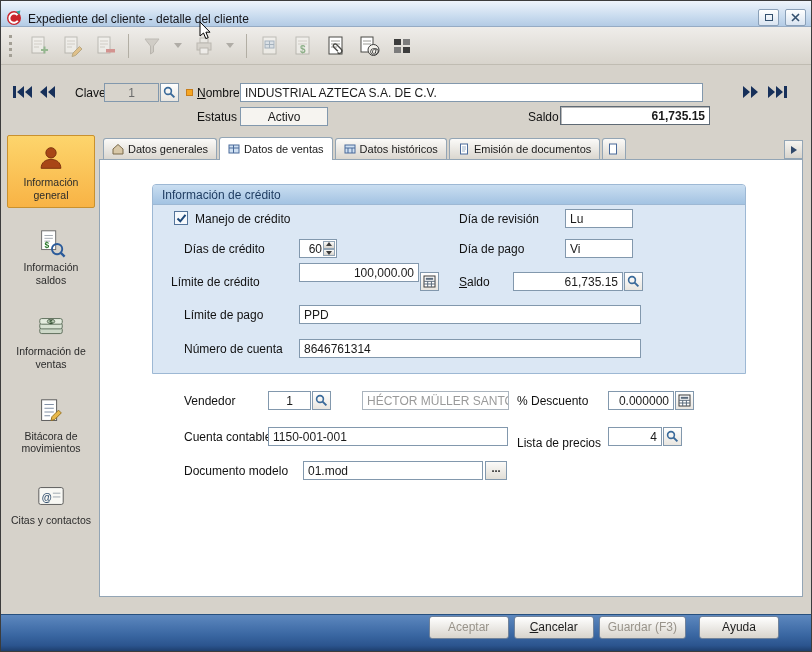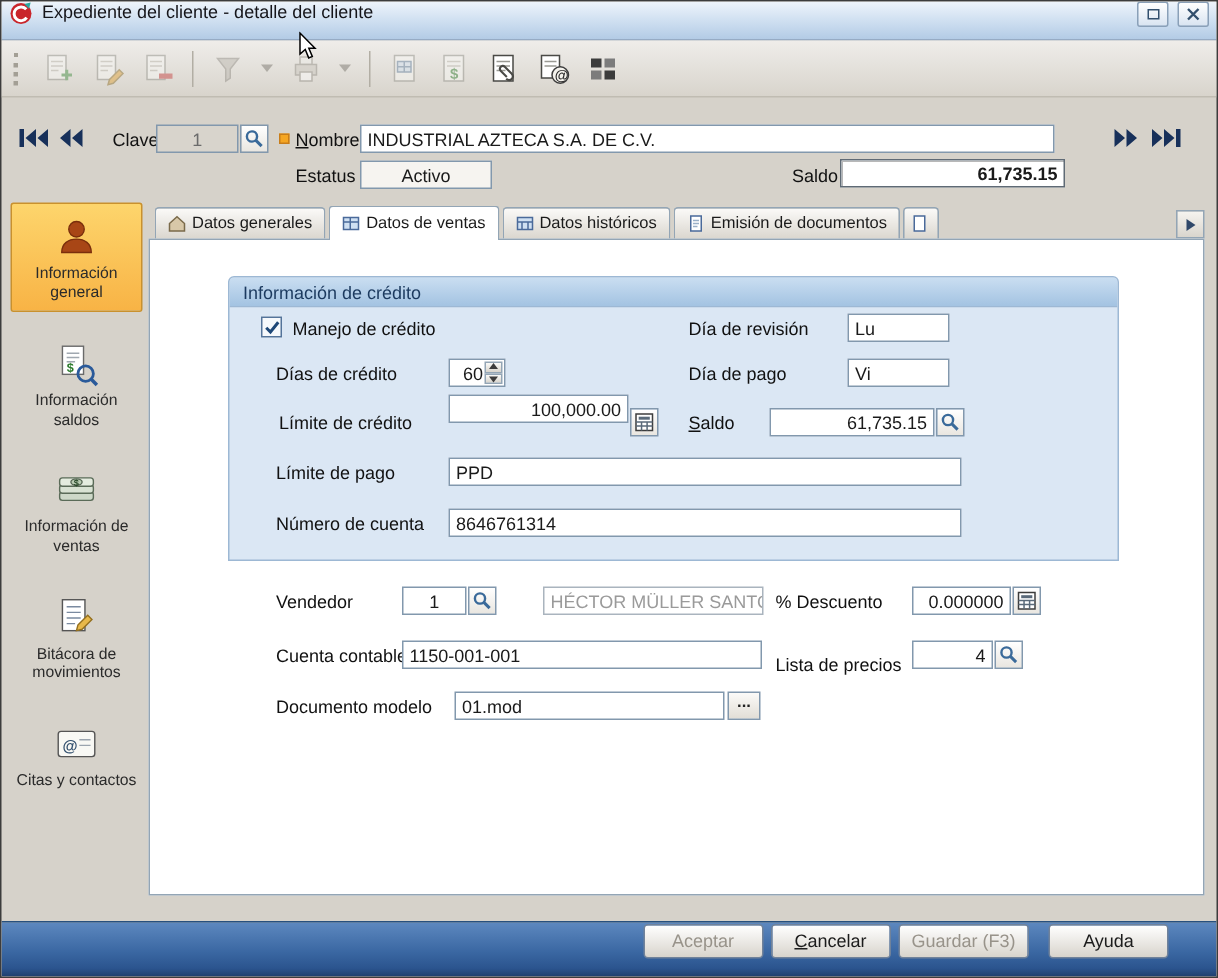--- a/index.html
+++ b/index.html
@@ -1,21 +1,21 @@
 <!DOCTYPE html>
 <html><head>
 <meta charset="utf-8">
 <style>
   * { margin:0; padding:0; box-sizing:border-box; }
   body { font-family:"Liberation Sans", sans-serif; background:#8a8a8a; }
   .window { position:relative; width:812px; height:652px; background:#d6d2ca;
             border:1px solid #3c3c3c; overflow:hidden; font-size:12px; color:#1a1a1a; cursor:default; }
 
   
-  .titlebar { position:absolute; top:0; left:0; right:0; height:26px; display:flex; align-items:flex-start;
+  .titlebar { position:absolute; top:0; left:0; right:0; height:26px; display:flex; align-items:flex-end;
               gap:6px; padding:0 5px; background:linear-gradient(#eef4fb,#cadcef 60%,#b3cbe5);
               border-bottom:1px solid #96abc4; }
   .title-text { flex:1; font-size:12px; color:#15151a; white-space:nowrap; overflow:hidden; }
   .win-btn { width:21px; height:17px; border:1px solid #8aa0b8; border-radius:2px;
              background:linear-gradient(#ffffff,#d9e4f1); display:flex; align-items:center; justify-content:center; }
   .min-glyph { width:8px; height:7px; border:1px solid #33506e; }
   
   .toolbar { position:absolute; top:26px; left:0; right:0; height:38px; display:flex; align-items:center;
              background:linear-gradient(#efedea,#d8d4cc); border-bottom:1px solid #c0bcb2; padding:0 6px; gap:3px; }
   .tb-grip { width:4px; height:22px; border-left:3px dotted #a39f95; margin:0 8px 0 2px; }
@@ -349,21 +349,21 @@
           <span>60</span>
           <span class="spin">
               <i class="up"></i>
               <i class="dn"></i>
             </span>
         </div>
 
         <span class="lbl" style="left:306px;top:57px;">Día de pago</span>
         <div class="field" style="left:412px;top:54px;width:68px;">Vi</div>
 
-        <span class="lbl" style="left:33px;top:90px;">Límite de crédito</span>
+        <span class="lbl" style="left:18px;top:90px;">Límite de crédito</span>
         <div class="field right" style="left:146px;top:78px;width:120px;">100,000.00</div>
         <span class="iconbtn" style="left:267px;top:87px;">
           <svg width="13" height="13" viewBox="0 0 13 13">
             <rect x="1" y="1" width="11" height="11" fill="#fff" stroke="#3c3c3c"></rect>
             <rect x="2.8" y="2.8" width="7.4" height="2" fill="#5a6a7a"></rect>
             <path d="M1 6.3h11M4.7 6.3V12M8.4 6.3V12M1 9h11" stroke="#5a6a7a"></path>
           </svg>
         </span>
 
         <span class="lbl ul" style="left:306px;top:90px;">Saldo</span>

